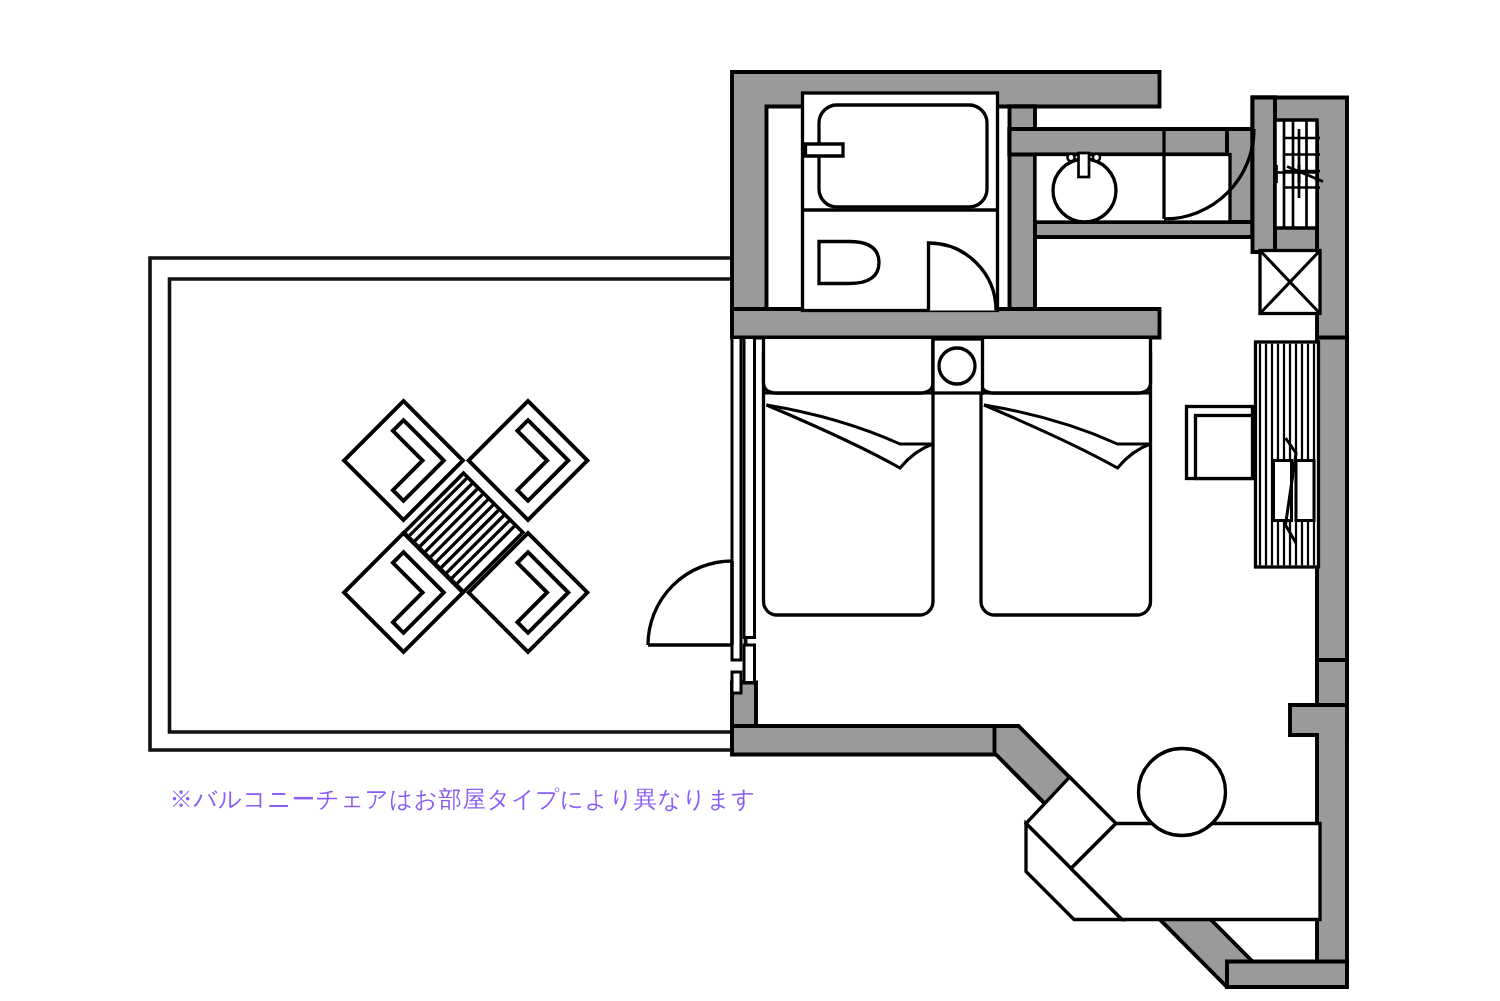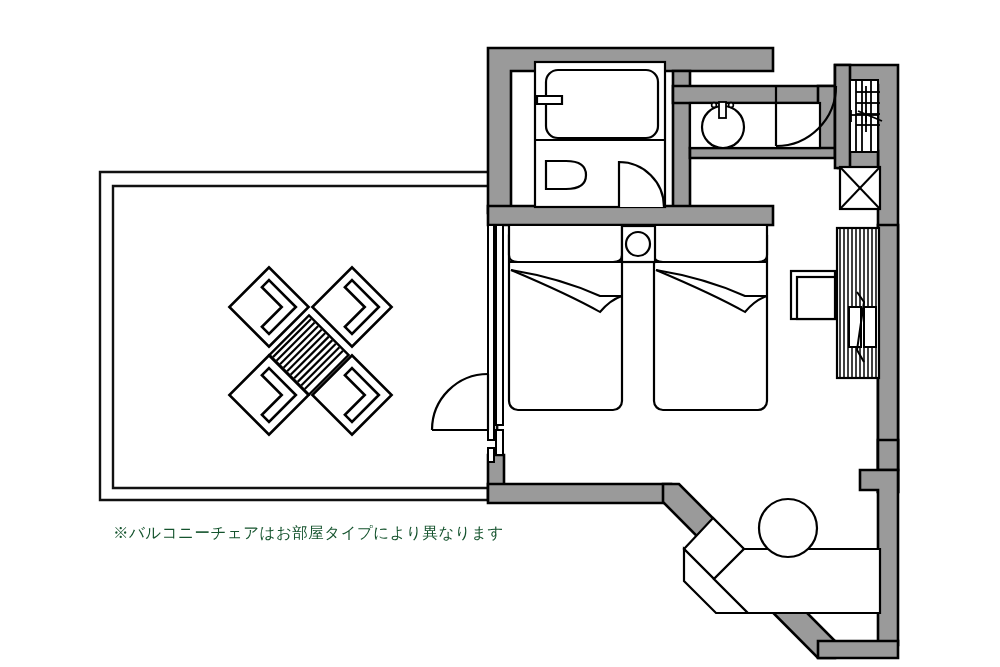--- a/index.html
+++ b/index.html
@@ -24,21 +24,21 @@
     display: block;
     width: 1000px;
     height: 667px;
   }
   .caption {
     position: absolute;
     left: 113px;
     top: 523px;
     font-size: 15.5px;
     letter-spacing: 0.5px;
-    color: #14532d;
+    color: #8b5cf6;
     white-space: nowrap;
     font-family: "DejaVu Serif", "Liberation Serif", serif;
   }
 </style>
 </head>
 <body>
 
 <div id="plan-root">
 
   <svg id="floorplan" viewBox="0 0 1000 667">

